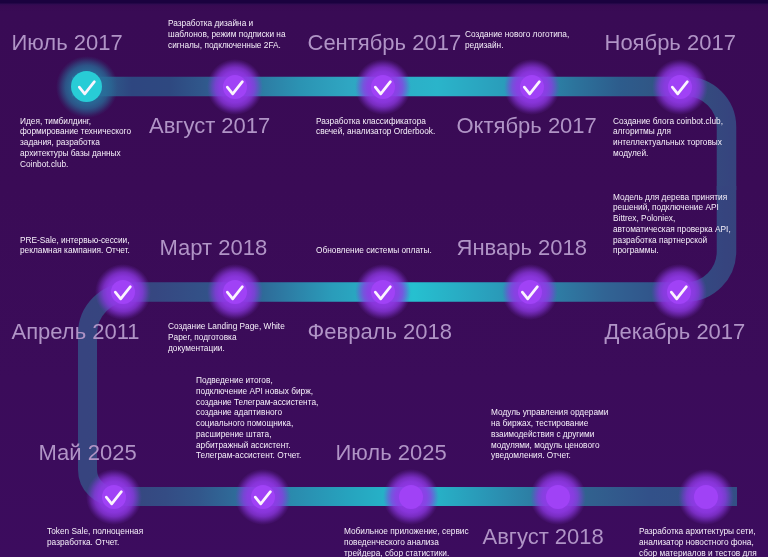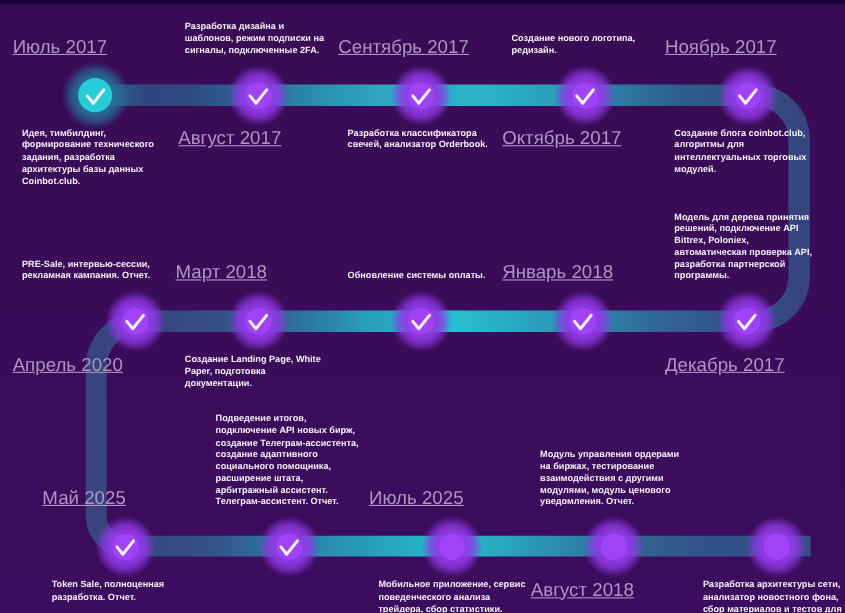--- a/index.html
+++ b/index.html
@@ -4,22 +4,22 @@
 <style>
   html,body{margin:0;padding:0;background:#3b0c5c;}
   body{width:768px;height:557px;overflow:hidden;
        font-family:"Liberation Sans",sans-serif;}
   #stage{position:relative;width:768px;height:557px;overflow:hidden;
          background:linear-gradient(180deg,
       #1a023f 0px, #1a023f 3px, #2e0b50 4px, #380a52 6px,
       #390b55 12px, #3a0b56 190px, #3b0c5a 380px, #3c0c5e 557px);}
   svg.track{position:absolute;left:0;top:0;width:768px;height:557px;}
 
-  .month{position:absolute;color:#b094c6;font-size:17px;line-height:20.4px;white-space:nowrap;text-decoration:underline;}
-  .desc{position:absolute;color:#f6f0fa;font-size:8.3px;line-height:10.7px;font-weight:bold;white-space:nowrap;}
+  .month{position:absolute;color:#b094c6;font-size:22px;line-height:20.4px;white-space:nowrap;}
+  .desc{position:absolute;color:#f6f0fa;font-size:8.3px;line-height:10.7px;font-weight:normal;white-space:nowrap;}
 
   .node{position:absolute;width:64px;height:64px;margin:-32px 0 0 -32px;}
   .node .halo{position:absolute;left:4px;top:4px;width:56px;height:56px;border-radius:50%;
       background:radial-gradient(circle closest-side,
         rgba(146,58,233,.97) 0%,
         rgba(146,58,233,.97) 38%,
         rgba(144,57,231,.90) 56%,
         rgba(142,56,229,.74) 70%,
         rgba(138,55,225,.46) 82%,
         rgba(132,52,219,.18) 92%,
@@ -184,35 +184,36 @@
       <span class="halo"></span>
       <span class="disc"></span>
     </div>
   <div class="node" style="left:706px;top:496.5px">
       <span class="halo"></span>
       <span class="disc"></span>
     </div>
 
   <div class="month" style="left:11.5px;top:32.51px">Июль 2017</div>
   <div class="desc" style="left:20.0px;top:115.77px">Идея, тимбилдинг,<br>формирование технического<br>задания, разработка<br>архитектуры базы данных<br>Coinbot.club.</div>
-  <div class="month" style="left:162px;top:116.21px">Август 2017</div>
+  <div class="month" style="left:149px;top:116.21px">Август 2017</div>
   <div class="desc" style="left:168.0px;top:18.37px">Разработка дизайна и<br>шаблонов, режим подписки на<br>сигналы, подключенные 2FA.</div>
   <div class="month" style="left:307.5px;top:32.51px">Сентябрь 2017</div>
   <div class="desc" style="left:316.0px;top:115.77px">Разработка классификатора<br>свечей, анализатор Orderbook.</div>
   <div class="month" style="left:456.5px;top:116.21px">Октябрь 2017</div>
   <div class="desc" style="left:465.0px;top:29.07px">Создание нового логотипа,<br>редизайн.</div>
   <div class="month" style="left:604.5px;top:32.51px">Ноябрь 2017</div>
   <div class="desc" style="left:613.0px;top:115.77px">Создание блога coinbot.club,<br>алгоритмы для<br>интеллектуальных торговых<br>модулей.</div>
   <div class="month" style="left:604.5px;top:321.71px">Декабрь 2017</div>
   <div class="desc" style="left:613.0px;top:191.77px">Модель для дерева принятия<br>решений, подключение API<br>Bittrex, Poloniex,<br>автоматическая проверка API,<br>разработка партнерской<br>программы.</div>
   <div class="month" style="left:456.5px;top:238.01px">Январь 2018</div>
+  <div class="month" style="left:307.5px;top:321.71px">Февраль 2018</div>
   <div class="desc" style="left:316.0px;top:245.27px">Обновление системы оплаты.</div>
   <div class="month" style="left:159.5px;top:238.01px">Март 2018</div>
   <div class="desc" style="left:168.0px;top:321.27px">Создание Landing Page, White<br>Paper, подготовка<br>документации.</div>
-  <div class="month" style="left:11.5px;top:321.71px">Апрель 2020</div>
+  <div class="month" style="left:11.5px;top:321.71px">Апрель 2011</div>
   <div class="desc" style="left:20.0px;top:234.57px">PRE-Sale, интервью-сессии,<br>рекламная кампания. Отчет.</div>
   <div class="month" style="left:38.5px;top:443.01px">Май 2025</div>
   <div class="desc" style="left:47.0px;top:526.27px">Token Sale, полноценная<br>разработка. Отчет.</div>
   <div class="desc" style="left:196.0px;top:375.37px">Подведение итогов,<br>подключение API новых бирж,<br>создание Телеграм-ассистента,<br>создание адаптивного<br>социального помощника,<br>расширение штата,<br>арбитражный ассистент.<br>Телеграм-ассистент. Отчет.</div>
   <div class="month" style="left:335.5px;top:443.01px">Июль 2025</div>
   <div class="desc" style="left:344.0px;top:526.27px">Мобильное приложение, сервис<br>поведенческого анализа<br>трейдера, сбор статистики.</div>
   <div class="month" style="left:482.5px;top:526.71px">Август 2018</div>
   <div class="desc" style="left:491.0px;top:407.47px">Модуль управления ордерами<br>на биржах, тестирование<br>взаимодействия с другими<br>модулями, модуль ценового<br>уведомления. Отчет.</div>
   <div class="desc" style="left:639.0px;top:526.27px">Разработка архитектуры сети,<br>анализатор новостного фона,<br>сбор материалов и тестов для</div>
 

